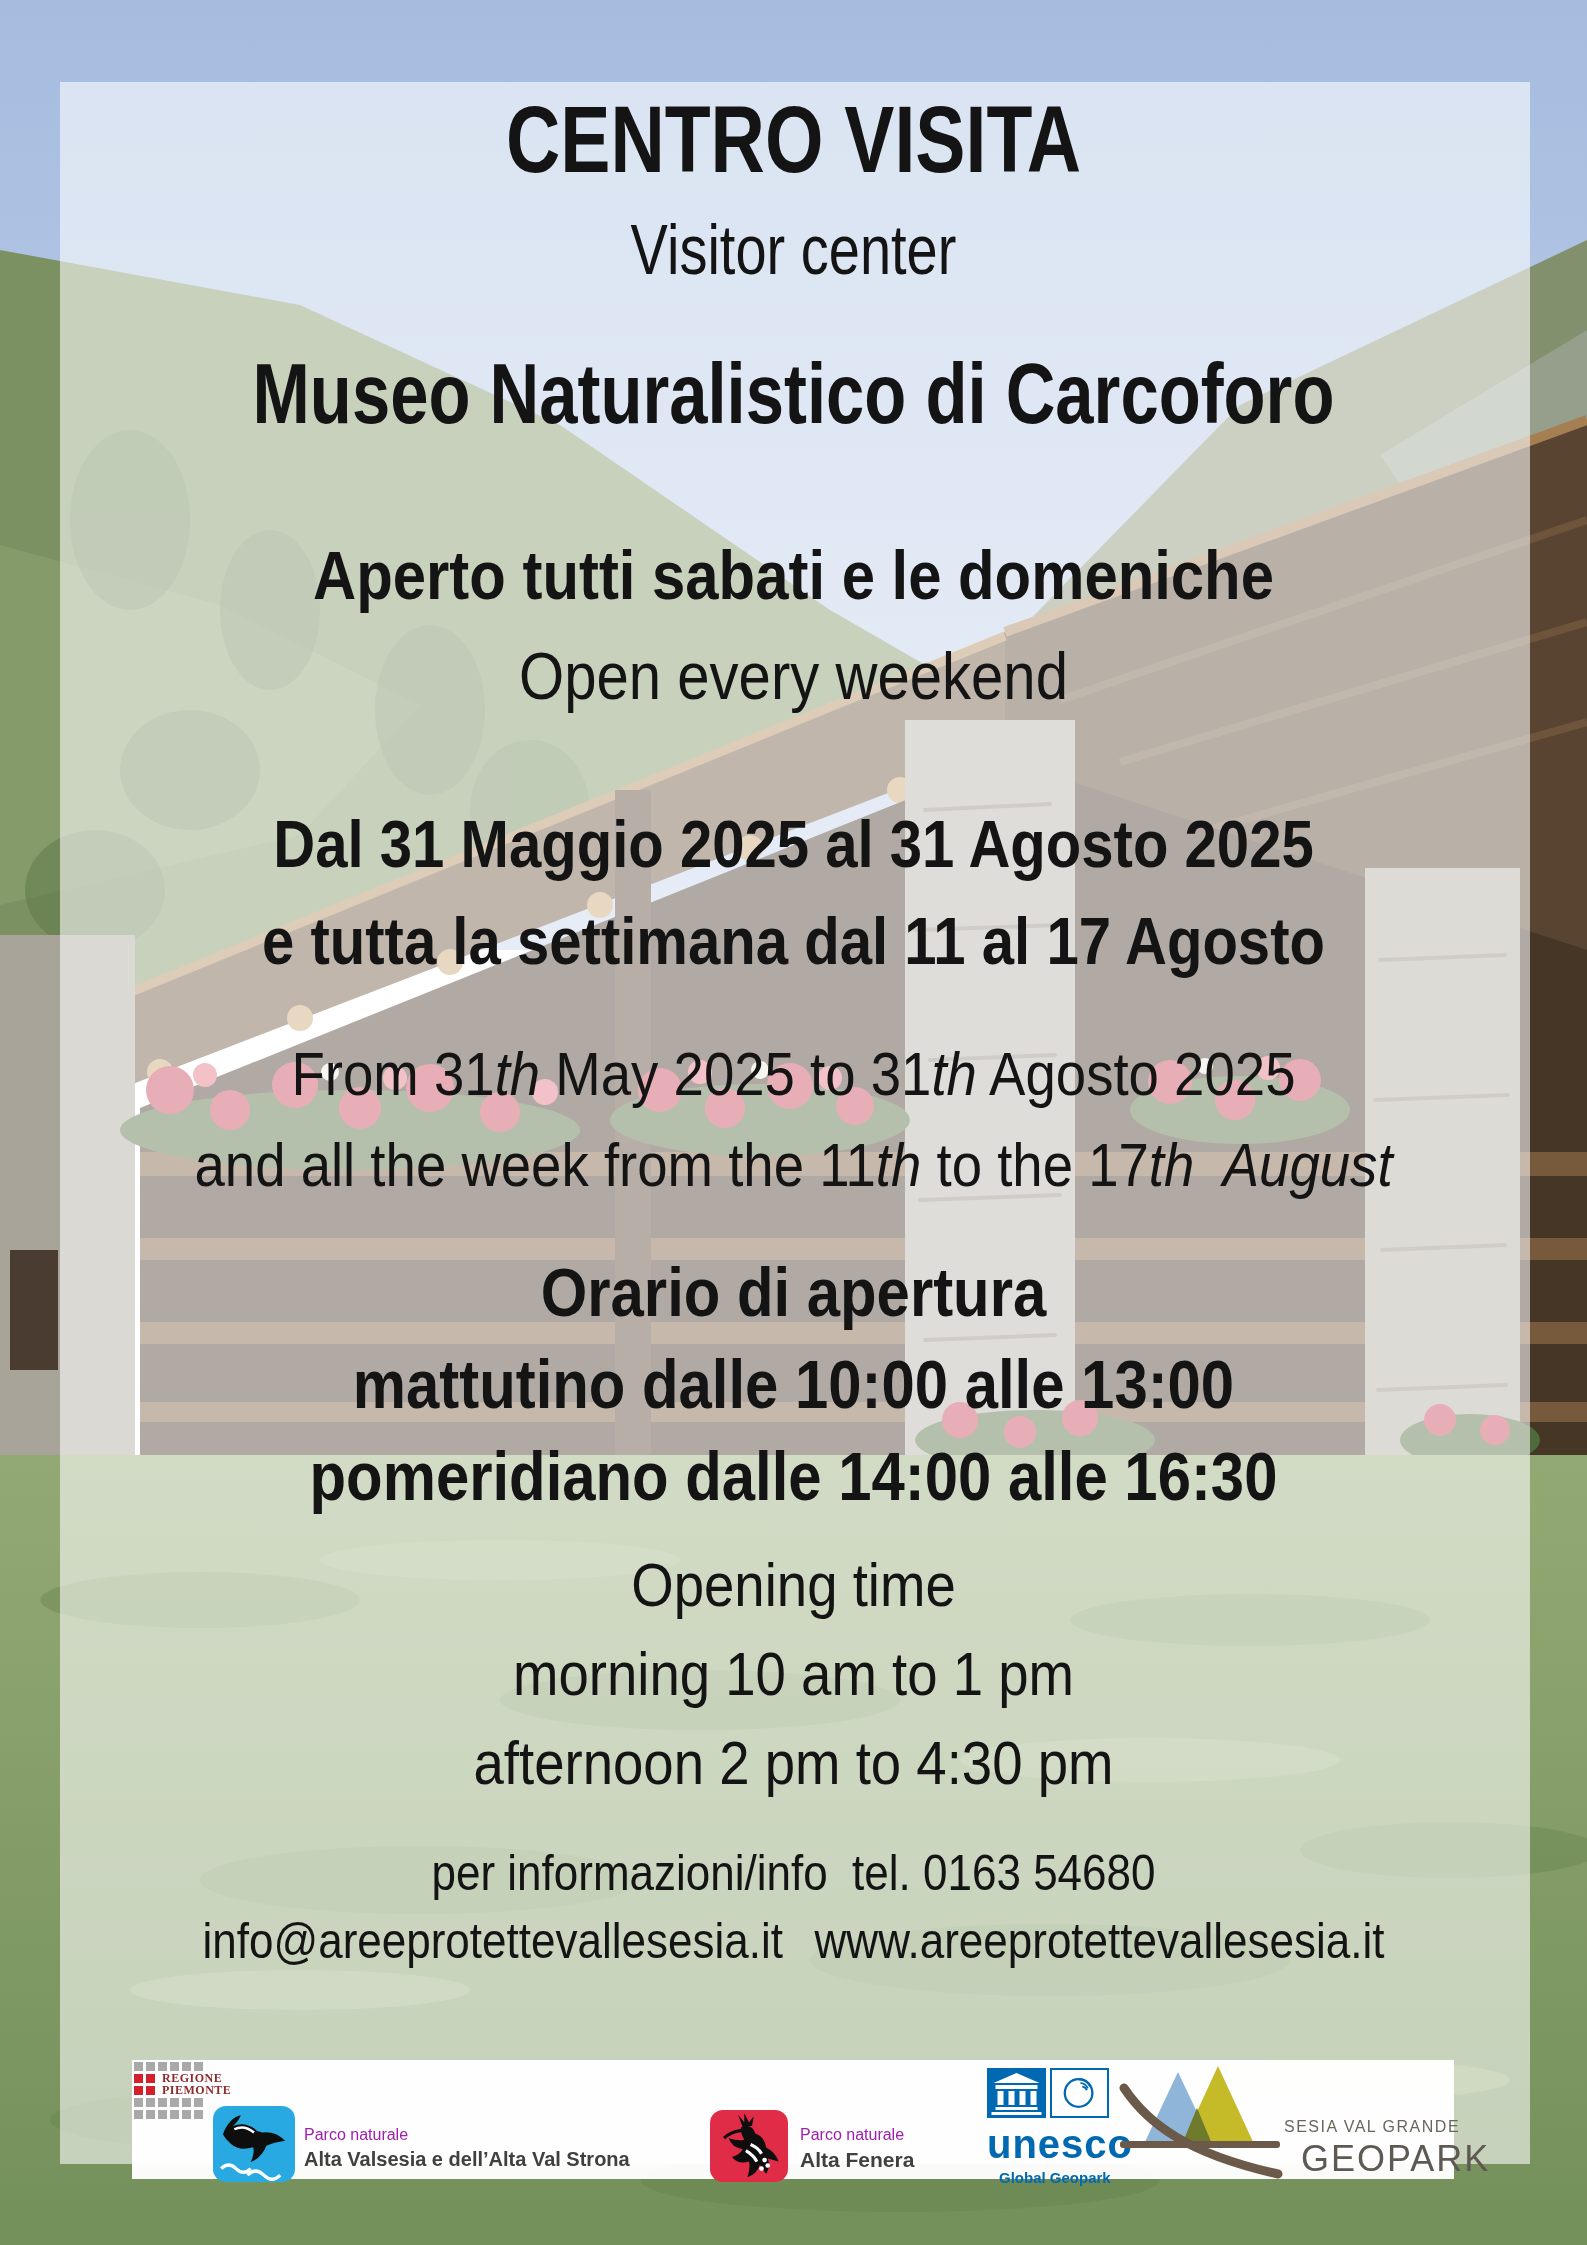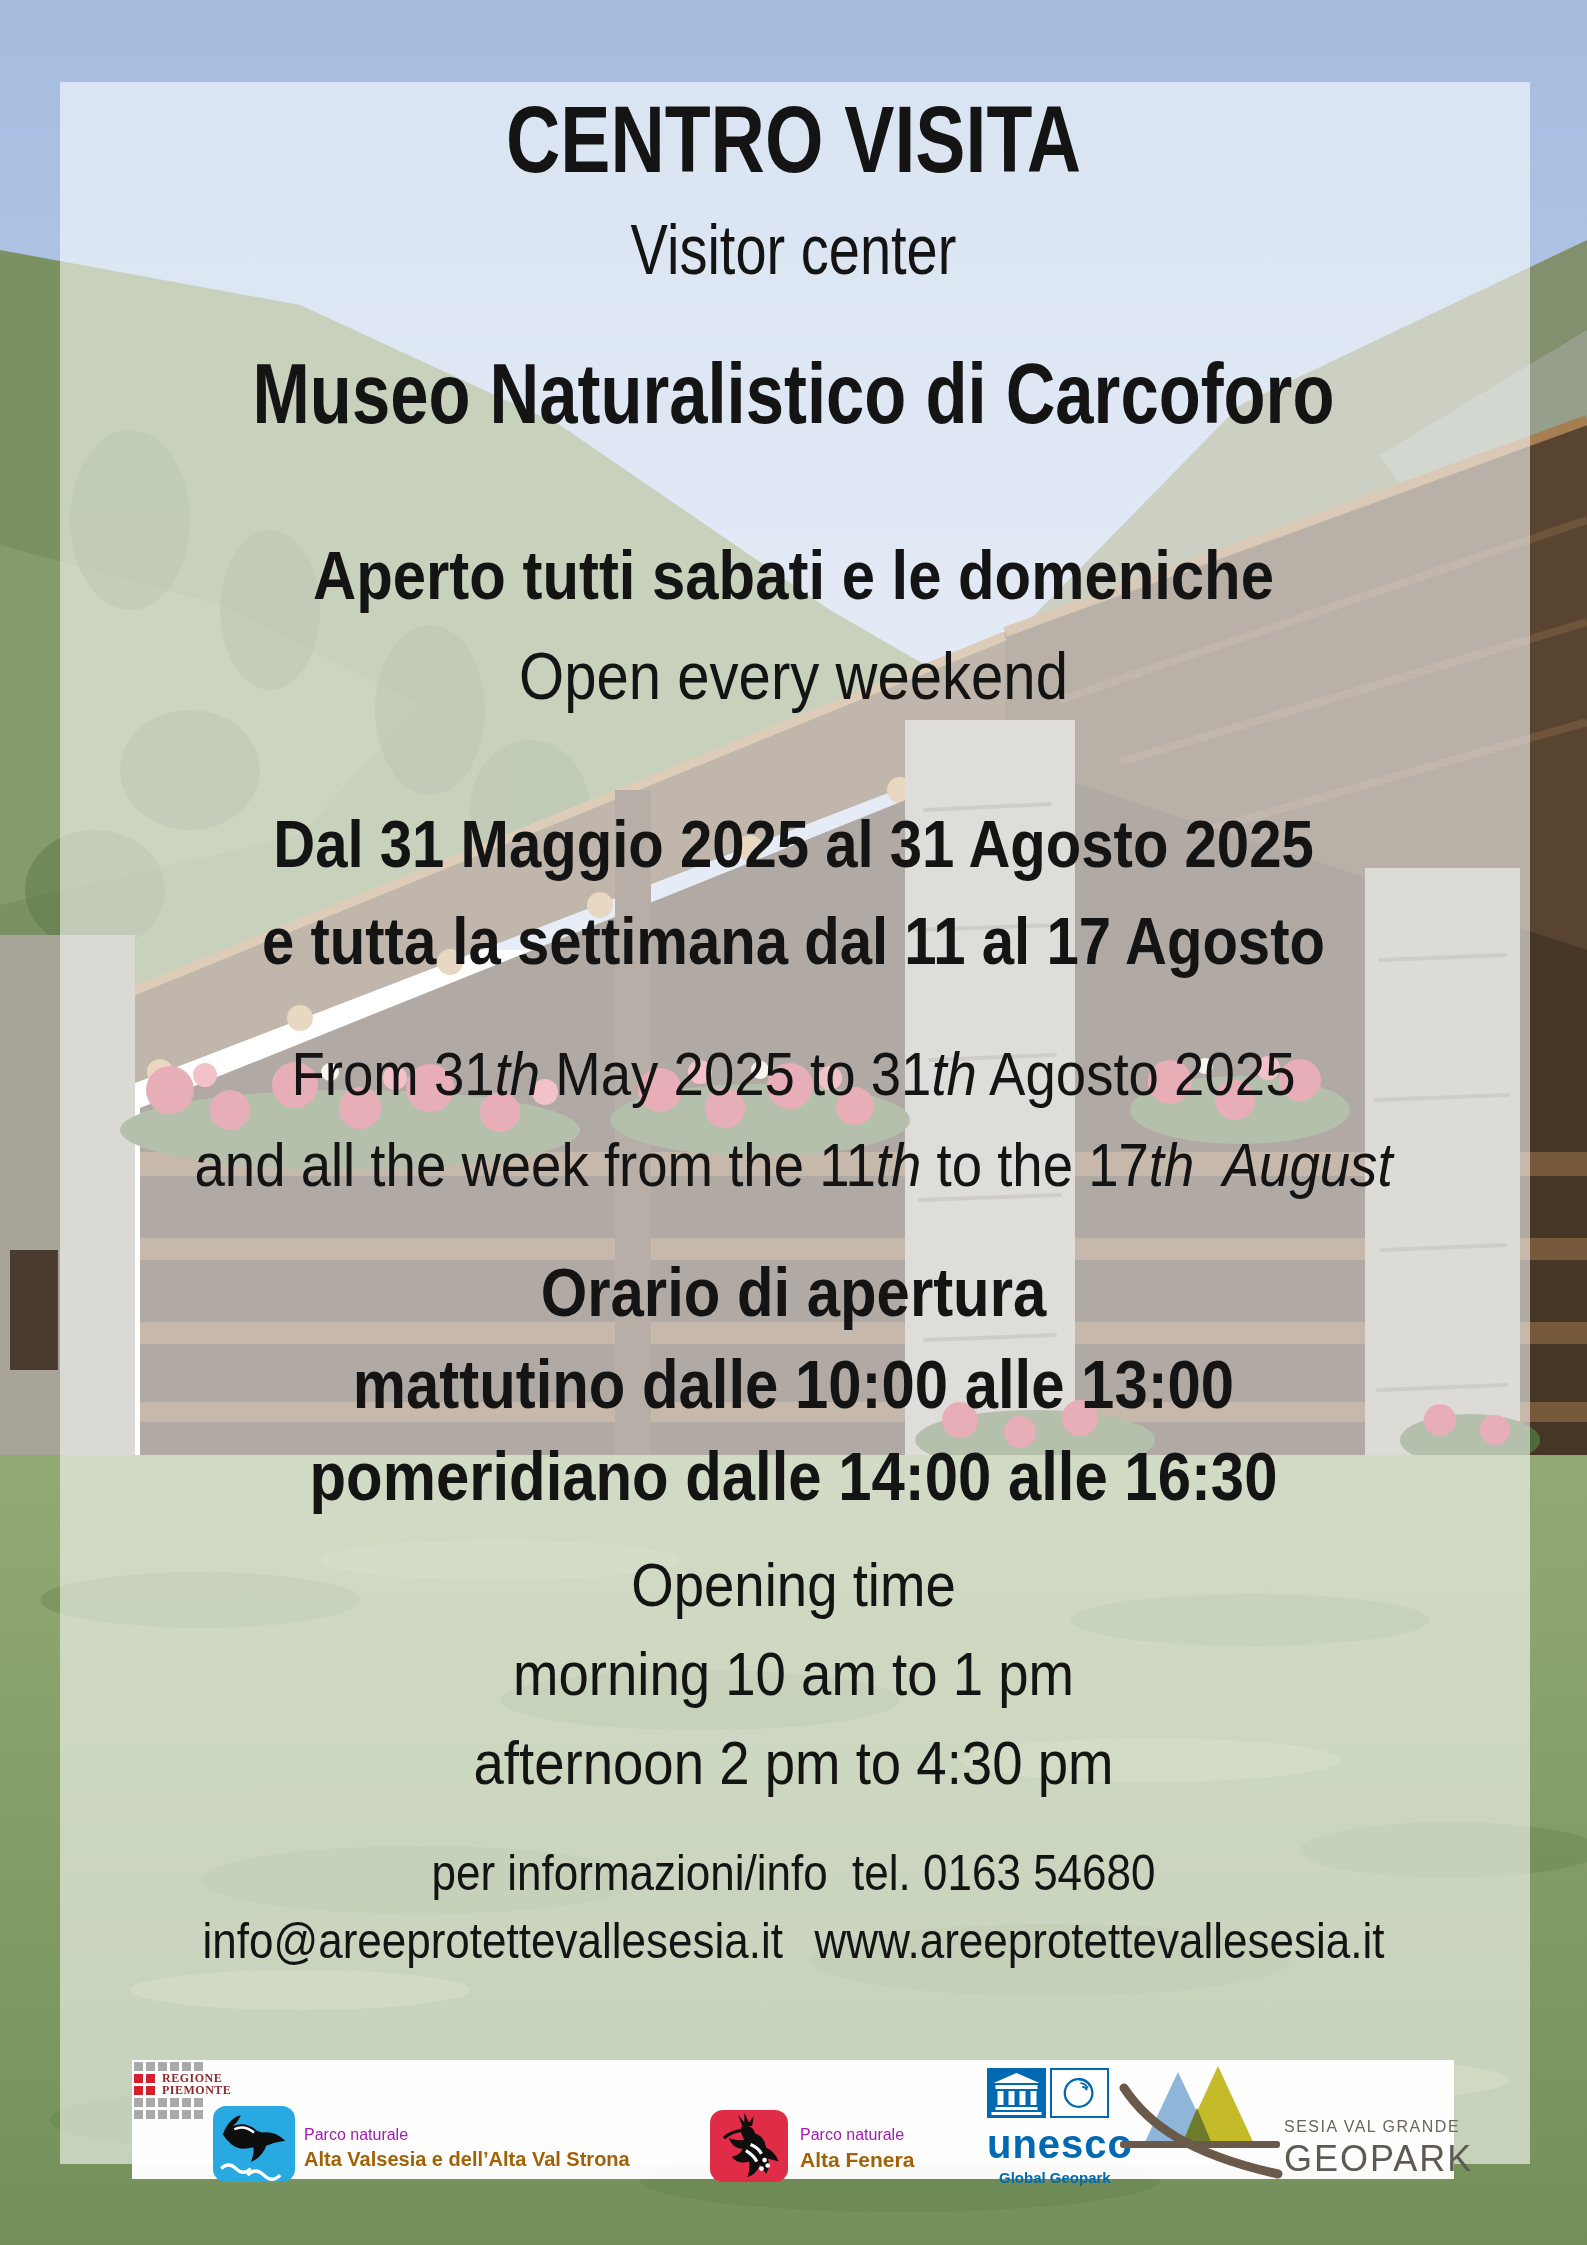--- a/index.html
+++ b/index.html
@@ -32,37 +32,37 @@
   .rp-grid .r{background:#d41f2c;}
   .rp-grid .e{background:transparent;}
   .rp-text{position:absolute;left:28px;top:10px;font-family:"Liberation Serif",serif;color:#8d2a2e;font-size:12px;line-height:12px;letter-spacing:0.5px;font-weight:bold;}
   .agency{position:absolute;left:118px;top:12px;font-size:29px;font-weight:bold;color:#3a3a3a;white-space:nowrap;}
   
   .badge{position:absolute;border-radius:13px;}
   .pk1{left:81px;top:46px;width:82px;height:76px;background:#29a9e1;}
   .pk2{left:578px;top:50px;width:78px;height:72px;background:#e12c47;}
   .badge svg{position:absolute;left:0;top:0;width:100%;height:100%;}
   .pk-pre{position:absolute;font-size:16px;color:#a21caf;white-space:nowrap;}
-  .pk-name{position:absolute;font-size:19px;font-weight:bold;color:#a16207;white-space:nowrap;}
+  .pk-name{position:absolute;font-size:19px;font-weight:bold;color:#404040;white-space:nowrap;}
   #pk1-pre{left:172px;top:66px;}
   #pk1-name{left:172px;top:88px;font-size:20px;}
   #pk2-pre{left:668px;top:66px;}
   #pk2-name{left:668px;top:88px;font-size:21px;}
   
   .unesco{position:absolute;left:855px;top:8px;width:150px;height:115px;}
   .un-emblem{position:absolute;left:0;top:0;width:124px;height:50px;}
   .un-left{position:absolute;left:0;top:0;width:59px;height:50px;background:#0069b1;}
   .un-right{position:absolute;left:63px;top:0;width:59px;height:50px;background:#ffffff;border:2px solid #0069b1;}
   .un-word{position:absolute;left:0;top:54px;font-size:40px;font-weight:bold;color:#0069b1;letter-spacing:1px;}
   .un-sub{position:absolute;left:12px;top:101px;font-size:15px;font-weight:bold;color:#0069b1;}
   
   .geo{position:absolute;left:986px;top:0px;width:336px;height:123px;text-align:center;}
   .geo-icon{position:absolute;left:0;top:2px;width:170px;height:118px;}
   .geo-l1{position:absolute;left:166px;top:58px;font-size:16px;letter-spacing:1.5px;color:#6a655d;white-space:nowrap;}
-  .geo-l2{position:absolute;left:166px;top:78px;font-size:36px;letter-spacing:2px;color:#5e5952;white-space:nowrap;}
+  .geo-l2{position:absolute;left:183px;top:78px;font-size:36px;letter-spacing:2px;color:#5e5952;white-space:nowrap;}
 </style>
 </head>
 <body>
 
 <div class="poster">
 
   <svg class="bg" viewBox="0 0 1587 2245" preserveAspectRatio="none">
     <defs>
       <linearGradient id="sky" x1="0" y1="0" x2="0" y2="1">
         <stop offset="0" stop-color="#a5bcdf"></stop>

